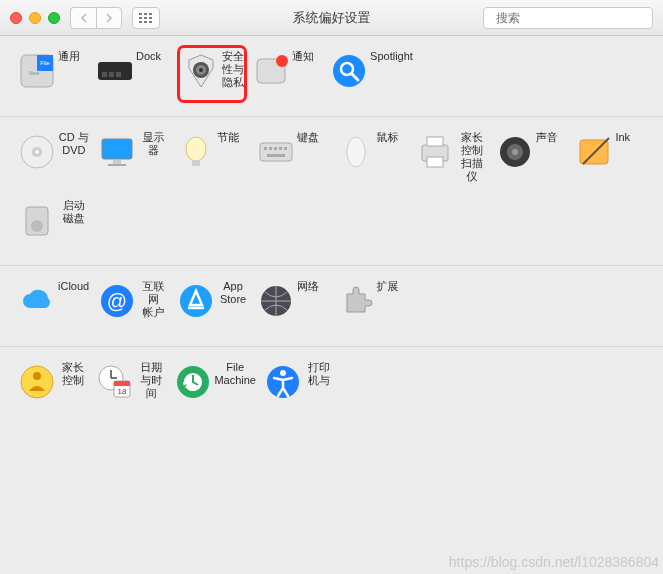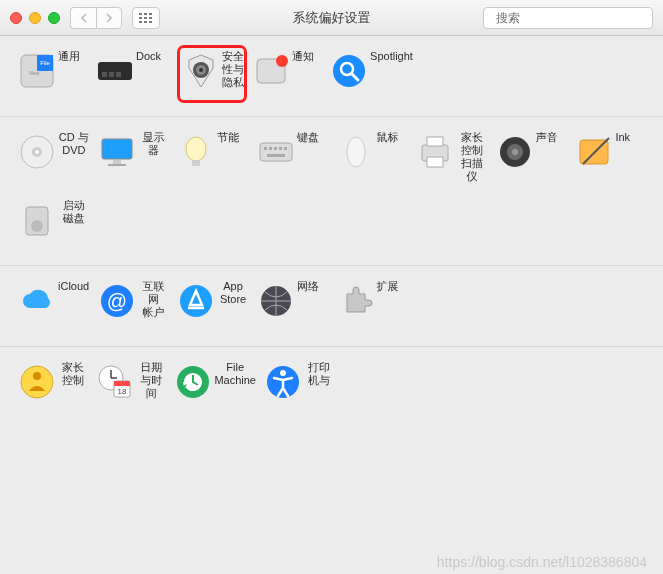--- a/index.html
+++ b/index.html
@@ -66,21 +66,21 @@
     position:relative;
   }
   .item.hl { outline: 3px solid #ff2121; outline-offset:-2px;margin-left:8px; }
   .icon {
     width:42px; height:42px; display:flex; align-items:center; justify-content:center;
     margin-bottom:4px;
   }
   .icon svg { width:42px; height:42px; }
   .label { font-size:11px; line-height:13px; color:#2c2c2c; white-space:pre-line; }
   .bottom-watermark {
-    position:absolute; bottom:4px; right:16px; color:rgba(120,120,120,0.3); font-size:14px;
+    position:absolute; bottom:4px; right:4px; color:rgba(120,120,120,0.3); font-size:14px;
     pointer-events:none;
     margin-left:20px;
   }
 </style>
 </head>
 <body>
 
 <div class="titlebar">
   <div class="traffic">
     <span class="tr-red"></span>

